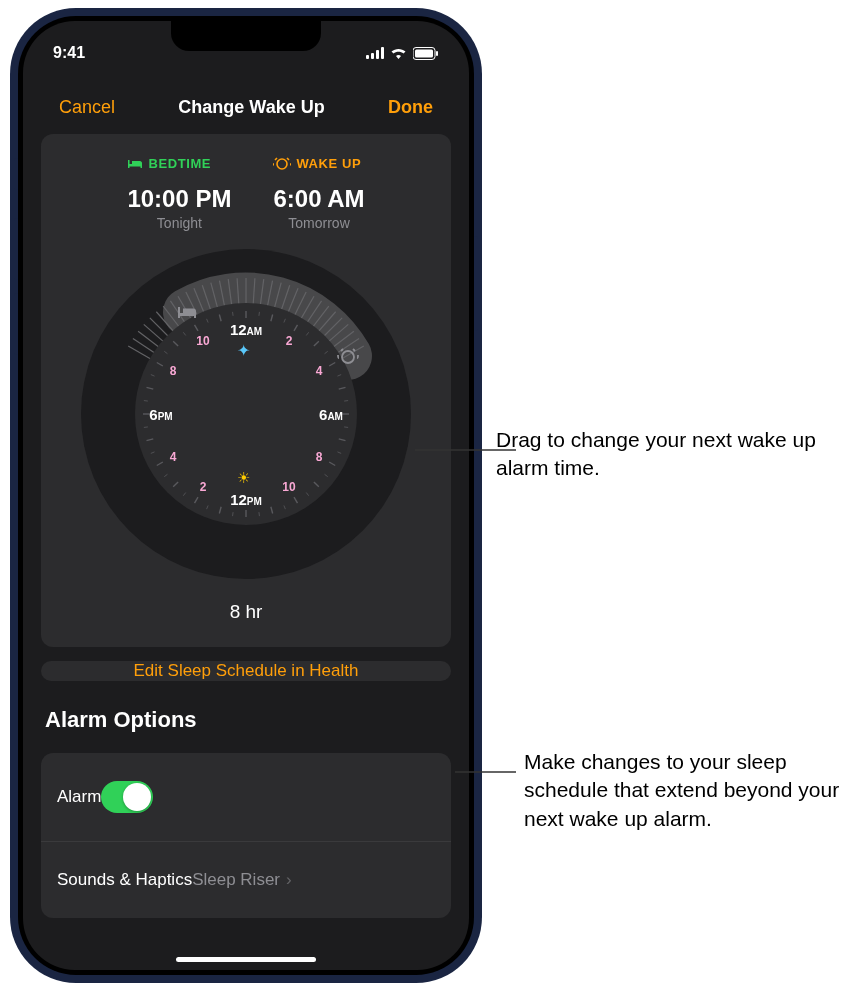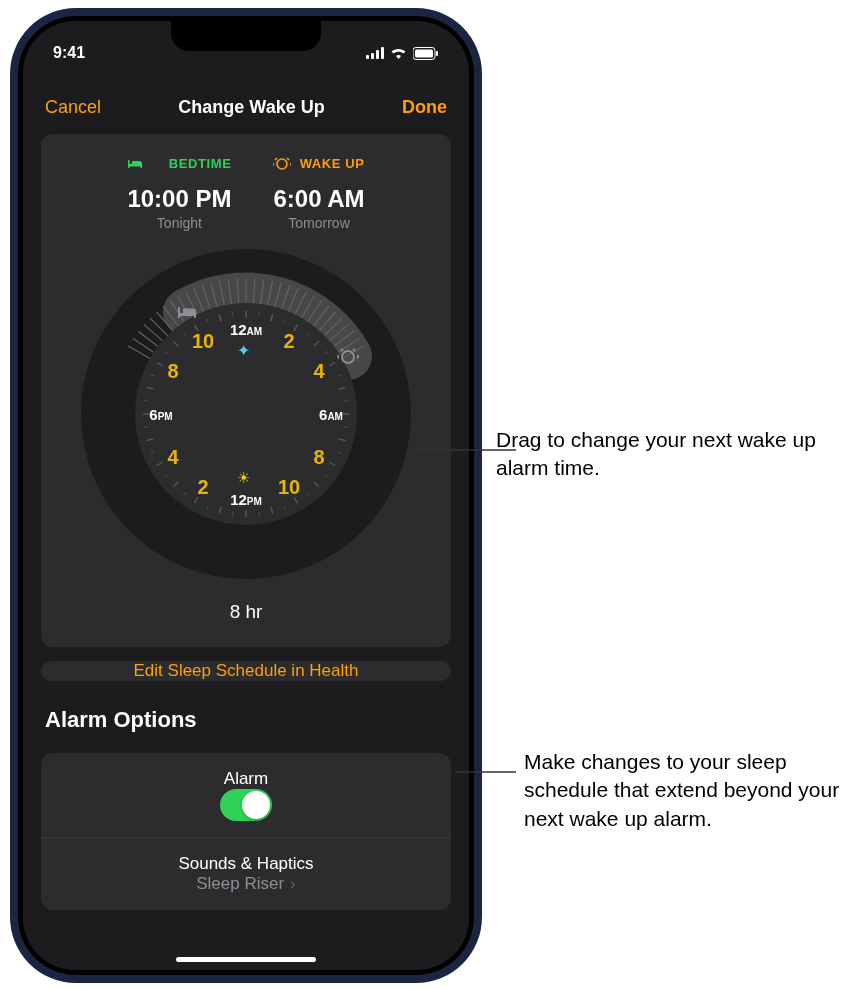--- a/index.html
+++ b/index.html
@@ -64,21 +64,21 @@
     align-items: center;
     padding: 16px 30px 0;
     height: 48px;
     font-size: 16px;
     font-weight: 600;
   }
   .status-icons { display: flex; gap: 6px; align-items: center; }
   .nav-bar {
     display: flex;
     justify-content: space-between;
-    padding: 12px 22px 10px;
+    padding: 12px 36px 10px;
     margin-top: 16px;
   }
   .nav-btn { color: #ff9f0a; font-size: 18px; }
   .nav-btn.bold { font-weight: 600; }
   .nav-title { color: #fff; font-size: 18px; font-weight: 600; }
   .content { padding: 0 18px; }
   .card {
     background: #2c2c2e;
     border-radius: 12px;
     padding: 22px 18px 24px;
@@ -86,21 +86,21 @@
   }
   .time-labels {
     display: flex;
     justify-content: center;
     gap: 42px;
   }
   .time-col { text-align: center; }
   .time-header {
     display: flex;
     align-items: center;
-    justify-content: space-between;
+    justify-content: flex-start;
     gap: 5px;
     color: #30d158;
     font-size: 13px;
     font-weight: 600;
     letter-spacing: 0.6px;
   }
   .time-header.orange { color: #ff9f0a; }
   .time-value { font-size: 24px; font-weight: 700; color: #fff; margin-top: 14px; }
   .time-sub { font-size: 14px; color: #8e8e93; margin-top: 2px; }
   .dial-container {
@@ -118,22 +118,22 @@
   .arc-svg { position: absolute; inset: 0; }
   .inner-face {
     position: absolute;
     left: 54px; top: 54px;
     width: 222px; height: 222px;
     border-radius: 50%;
     background: #2c2c2e;
   }
   .clock-label {
     position: absolute;
-    color: #eab308;
-    font-size: 20px;
+    color: #f9a8d4;
+    font-size: 12px;
     font-weight: 600;
     transform: translate(-50%, -50%);
     text-align: center;
   }
   .clock-label.main { color: #fff; font-size: 15px; }
   .handle {
     position: absolute;
     width: 36px; height: 36px;
     border-radius: 50%;
     display: flex; align-items: center; justify-content: center;
@@ -161,24 +161,23 @@
   }
   .list {
     background: #2c2c2e;
     border-radius: 12px;
     overflow: hidden;
   }
   .row {
     display: flex;
     justify-content: flex-start;
     align-items: center;
-    padding: 16px 16px;
+    padding: 28px 16px;
     border-bottom: 0.5px solid #3a3a3c;
     font-size: 17px;
-    flex-direction: column;
   }
   .row:last-child { border-bottom: none; }
   .row-value { color: #8e8e93; display: flex; align-items: center; gap: 6px; }
   .toggle {
     width: 52px; height: 32px; background: #30d158; border-radius: 16px;
     position: relative;
   }
   .toggle::after {
     content: ""; position: absolute; right: 2px; top: 2px;
     width: 28px; height: 28px; background: #fff; border-radius: 50%;

